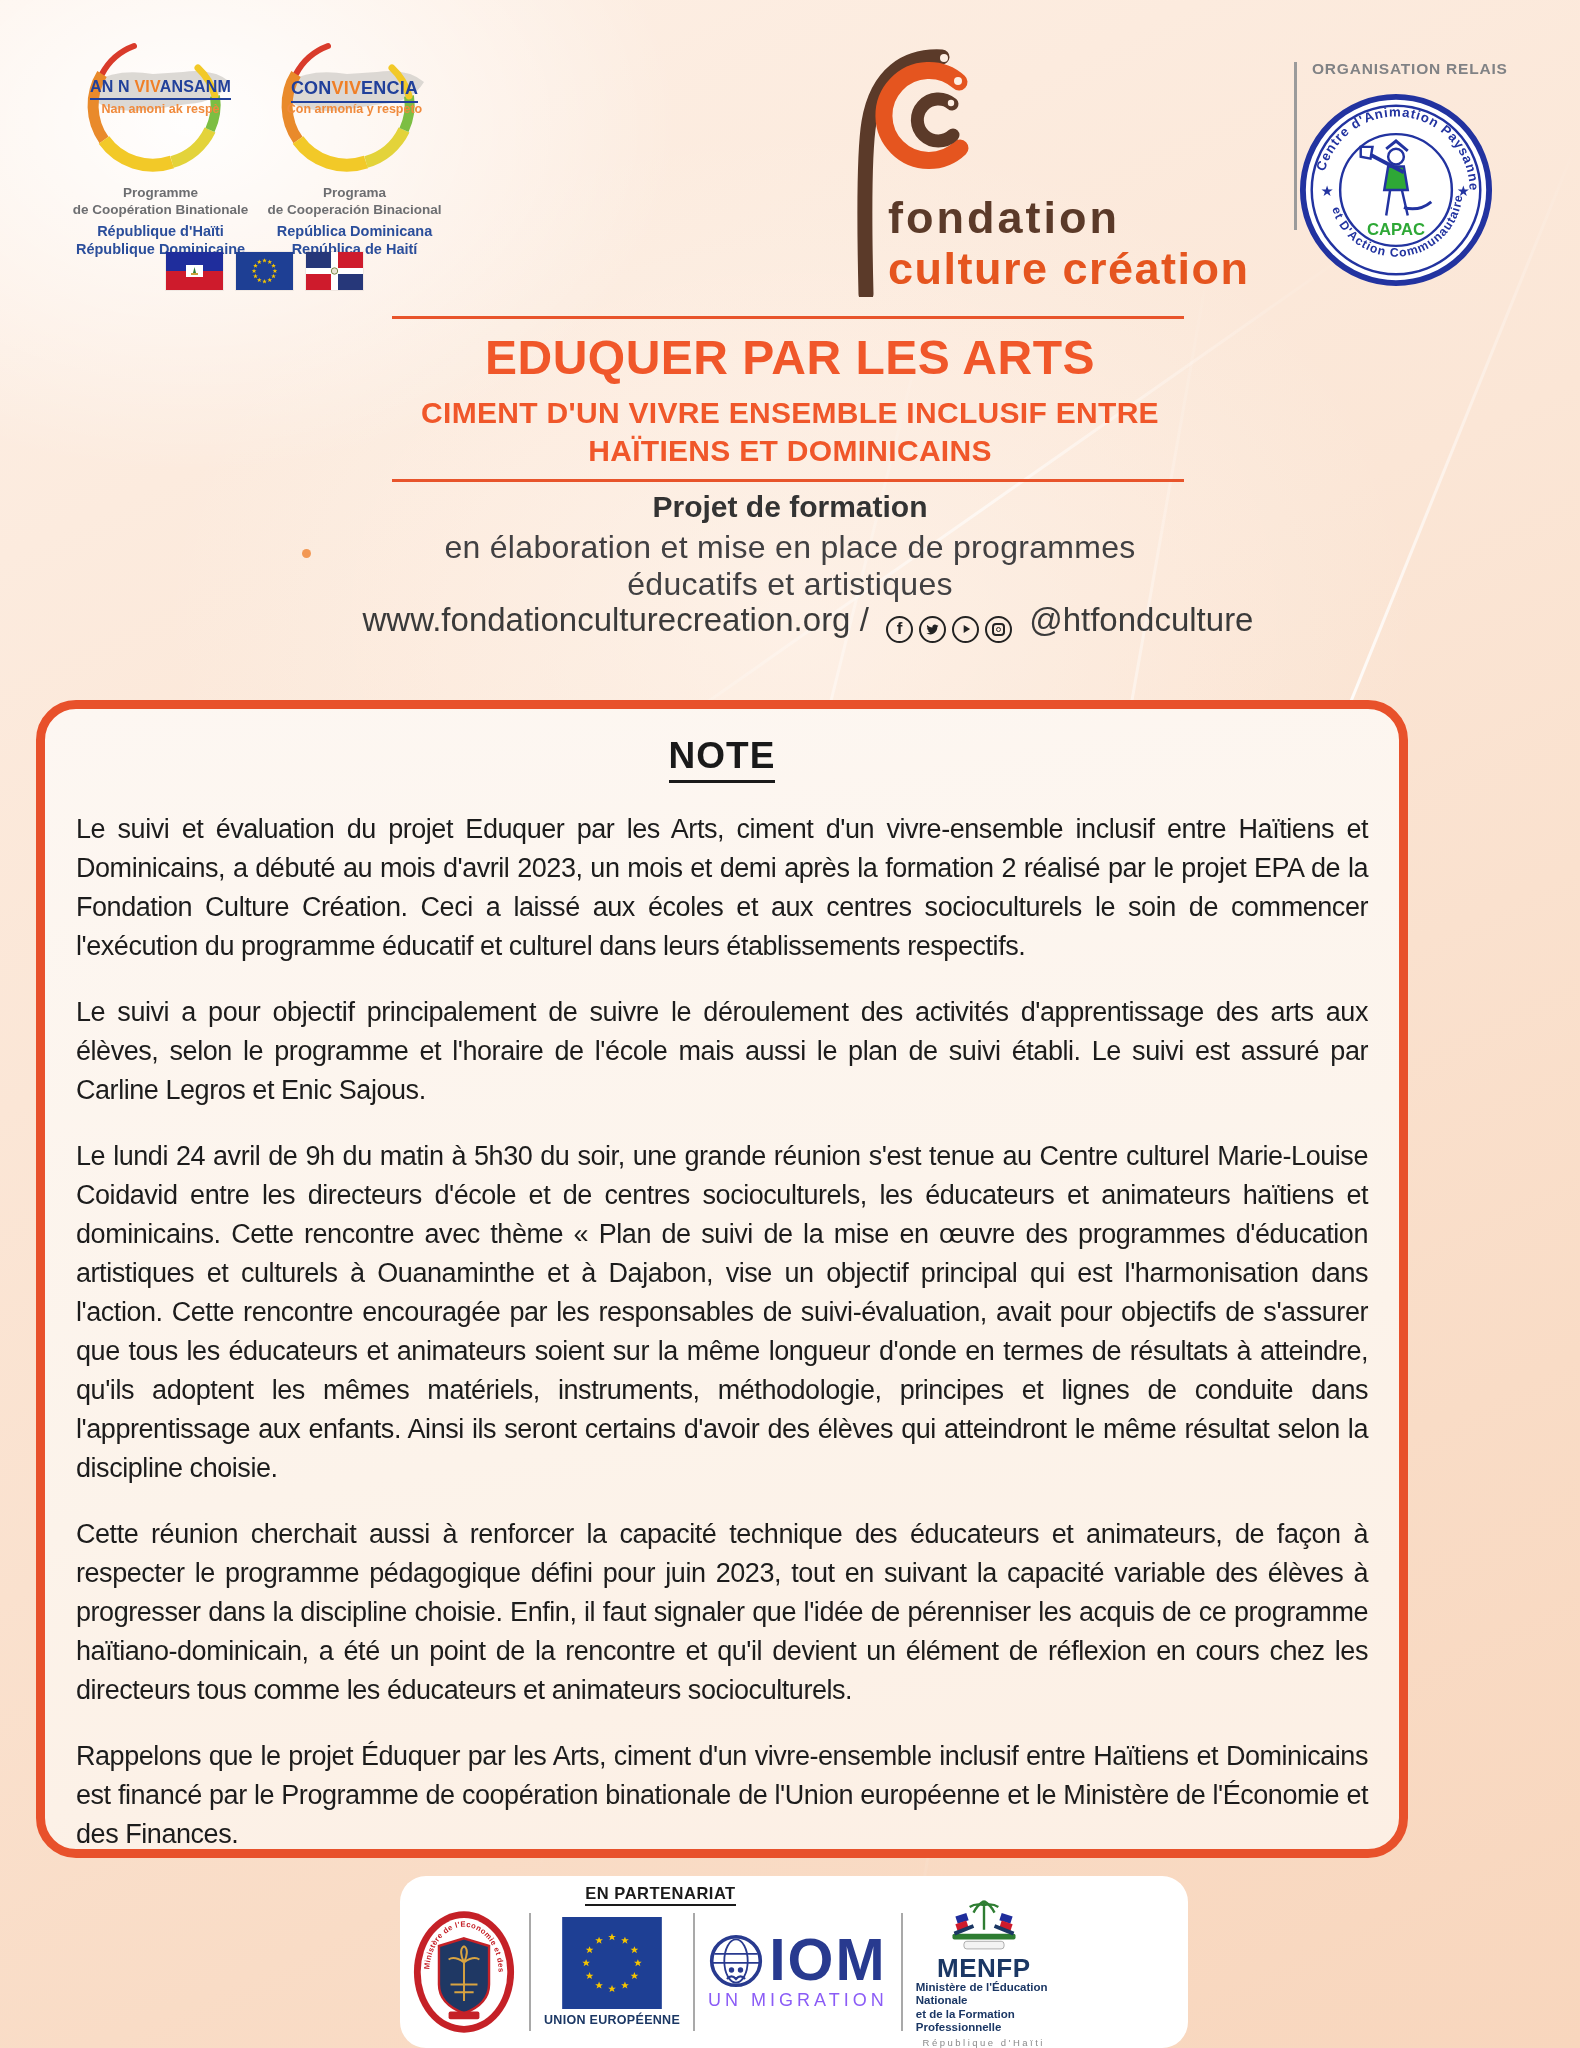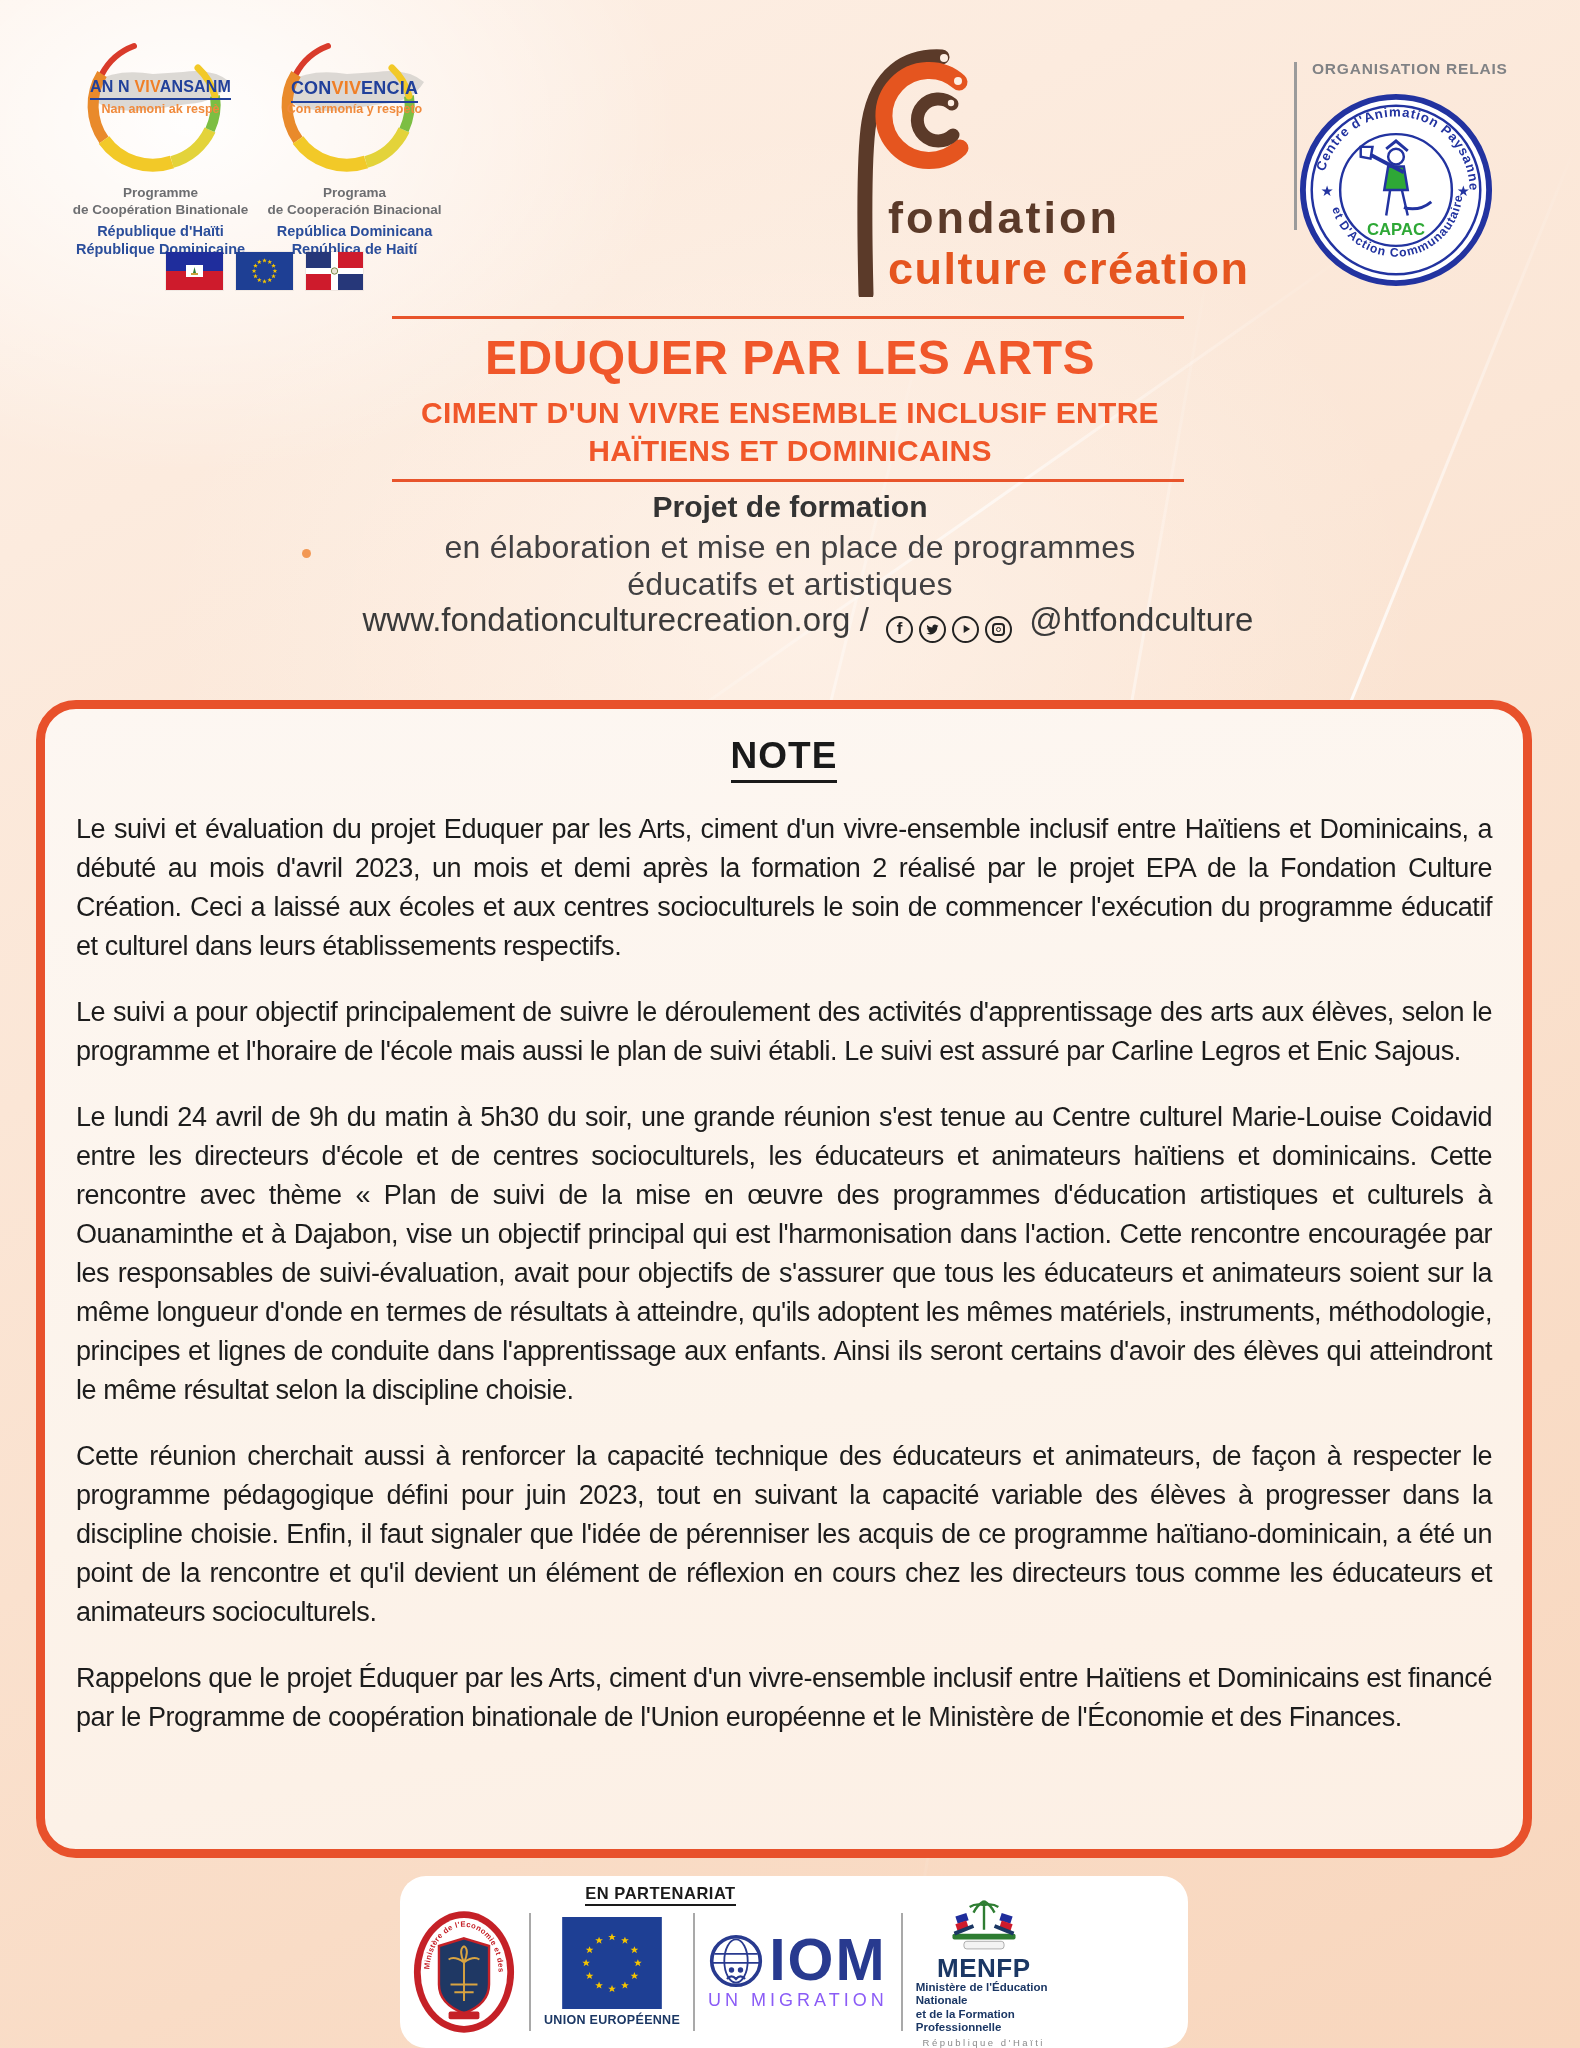--- a/index.html
+++ b/index.html
@@ -58,21 +58,21 @@
   .desc { font-size:32px; color:#414042; letter-spacing:.3px; }
   .d1 { top:529px; } .d2 { top:566px; }
   .webline { top:601px; font-size:33px; color:#3a3a3a;padding-left:36px; }
   .webline .soc { display:inline-flex; gap:6px; vertical-align:-3px; margin:0 8px; }
   .soc-ic { display:inline-flex; align-items:center; justify-content:center; width:27px; height:27px; border:2px solid #222; border-radius:50%; font-size:17px; font-weight:bold; color:#222; background:transparent; }
   .ig-sq { width:13px; height:13px; border:2px solid #222; border-radius:4px; display:flex; align-items:center; justify-content:center; }
   .ig-dot { width:5px; height:5px; border:1.6px solid #222; border-radius:50%; }
   .dot-deco { position:absolute; left:302px; top:549px; width:9px; height:9px; border-radius:50%; background:#F08A3C; opacity:.85; }
 
   
-  .note-box { position:absolute; left:36px; top:700px; width:1496px; height:1158px;
+  .note-box { position:absolute; left:36px; top:700px; width:1372px; height:1158px;
     border:9px solid #E8512B; border-radius:40px;
     background:linear-gradient(170deg,#fdf7f2 0%, #fcf3ea 60%, #fcefe4 100%);
     padding:16px 31px 20px; overflow:hidden; }
   .note-head-wrap { text-align:center; margin-top:10px; }
   .note-head { display:inline-block; font-size:37px; font-weight:800; color:#1a1a1a; letter-spacing:1px; border-bottom:3.5px solid #1a1a1a; padding-bottom:3px; }
   .note-box p { margin-top:27px; font-size:27px; line-height:39px; letter-spacing:-0.45px; color:#1c1c1c; text-align:justify; }
   .note-box p:first-of-type { }
 
   
   .partner-card { position:absolute; left:400px; top:1876px; width:788px; height:172px; background:#ffffff; border-radius:26px; }

